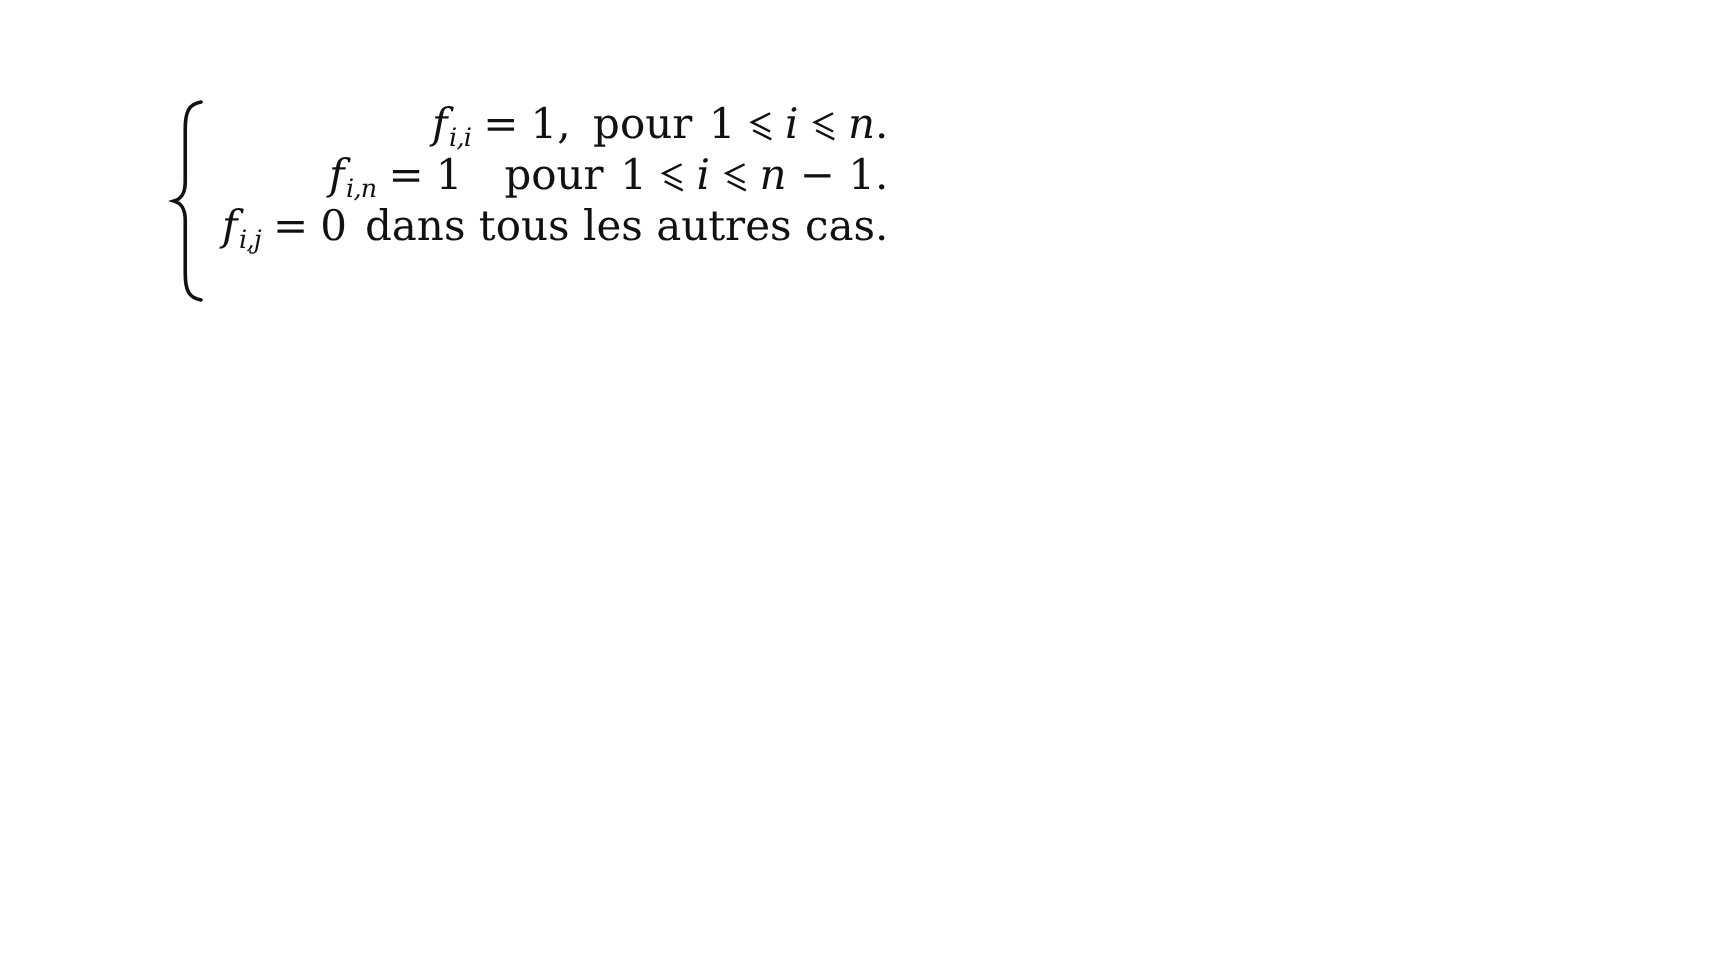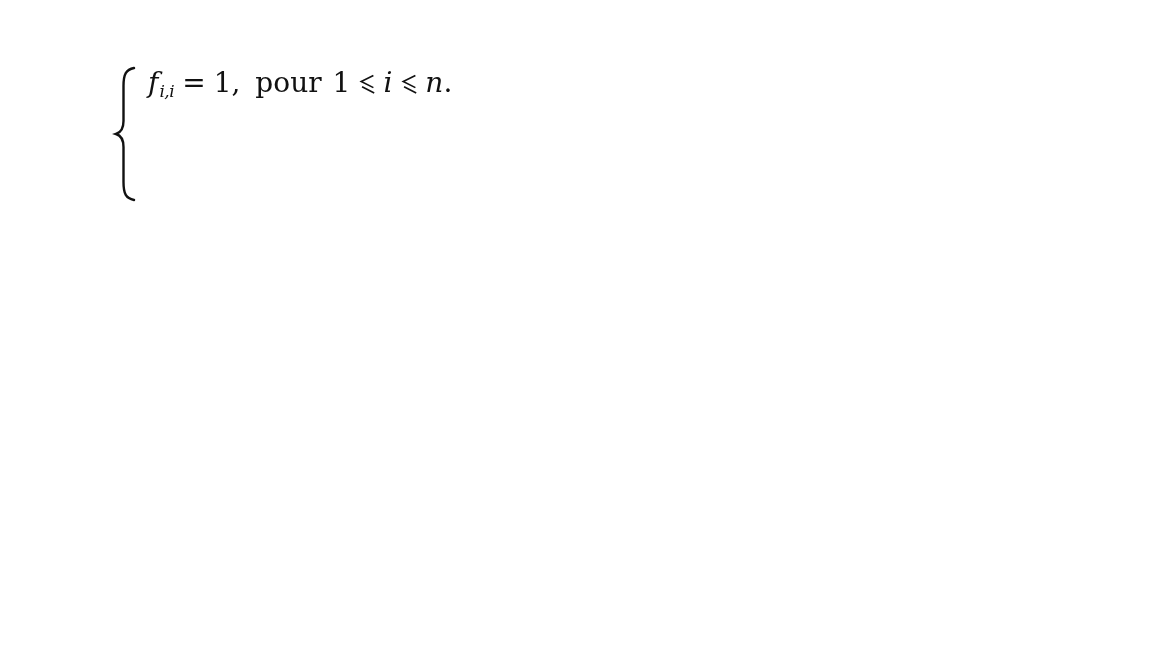--- a/index.html
+++ b/index.html
@@ -89,16 +89,28 @@
       <span class="mvar">f</span><span class="msub">i,i</span><span class="mrel">=</span><span class="mnum">1,</span><span class="mtext gap-a">pour</span><span class="mnum">1</span><svg class="leq" viewBox="0 0 21 24" aria-hidden="true">
           <path d="M19 1.5 L4 9 L19 16.5"></path>
           <path d="M5 15.5 L20 23"></path>
         </svg><span class="mvar">i</span><svg class="leq" viewBox="0 0 21 24" aria-hidden="true">
           <path d="M19 1.5 L4 9 L19 16.5"></path>
           <path d="M5 15.5 L20 23"></path>
         </svg><span class="mvar">n</span><span class="mtext">.</span>
     </div>
 
 
+    <div class="fline">
+      <span class="mvar">f</span><span class="msub">i,n</span><span class="mrel">=</span><span class="mnum">1</span><span class="mtext gap-c">pour</span><span class="mnum">1</span><svg class="leq" viewBox="0 0 21 24" aria-hidden="true">
+          <path d="M19 1.5 L4 9 L19 16.5"></path>
+          <path d="M5 15.5 L20 23"></path>
+        </svg><span class="mvar">i</span><svg class="leq" viewBox="0 0 21 24" aria-hidden="true">
+          <path d="M19 1.5 L4 9 L19 16.5"></path>
+          <path d="M5 15.5 L20 23"></path>
+        </svg><span class="mvar">n</span><span class="mtext"> − 1.</span>
+    </div>
 
+    <div class="fline">
+      <span class="mvar">f</span><span class="msub">i,j</span><span class="mrel">=</span><span class="mnum">0</span><span class="mtext gap-d">dans tous les autres cas.</span>
+    </div>
 
   </div>
 </div>
 
 </body></html>

